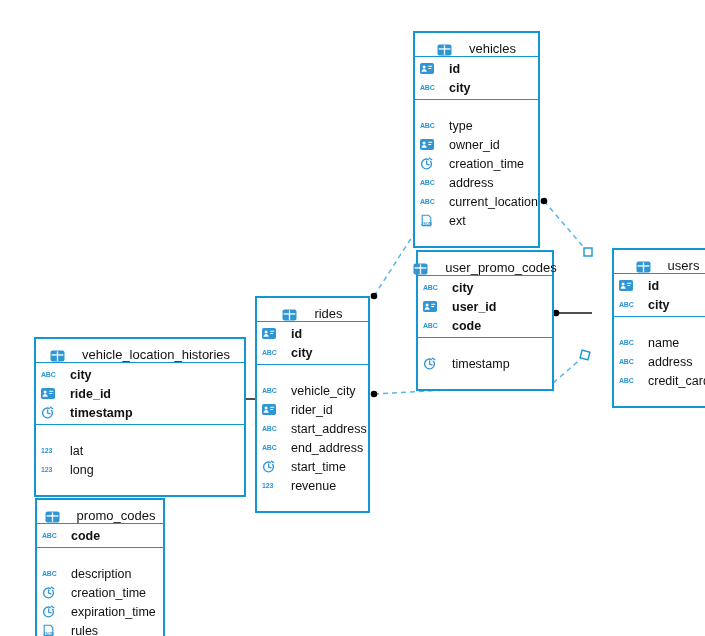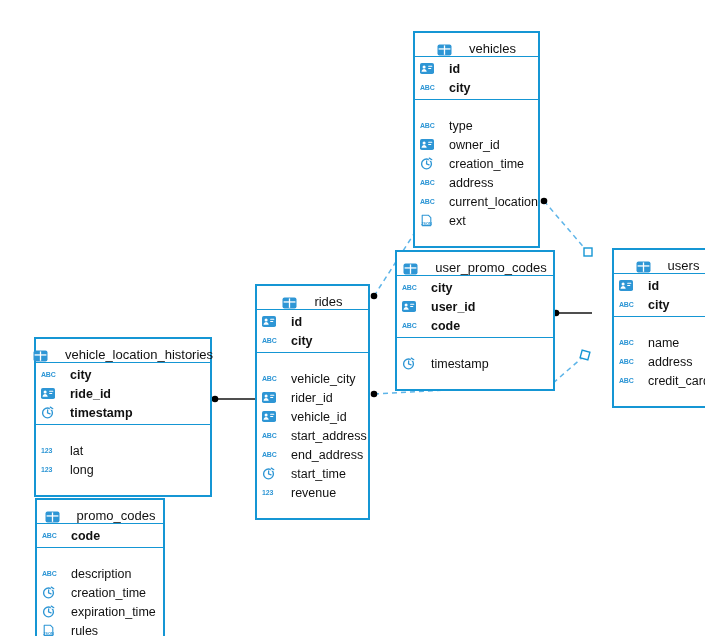--- a/index.html
+++ b/index.html
@@ -137,21 +137,21 @@
           <span class="ic">
             <svg width="13" height="13" viewBox="0 0 13 13">
               <path d="M2.2 1.2 H8.3 L10.8 3.7 V11.6 H2.2 Z" fill="#fff" stroke="#2e96d5" stroke-width="1.1" stroke-linejoin="round"></path>
               <text x="6.5" y="10.6" text-anchor="middle" font-size="4" font-weight="700" fill="#2e96d5" font-family="Liberation Sans, sans-serif">JSON</text>
             </svg>
           </span>
           <span class="nm">ext</span>
         </div>
       </div>
     </div>
-    <div class="tbl" style="left: 395px; top: 250px; width: 160px;">
+    <div class="tbl" style="left: 416px; top: 250px; width: 138px;">
       <div class="tbl-header">
         <span style="display: flex;">
           <svg width="15" height="12" viewBox="0 0 15 12">
             <rect x="0.5" y="0.5" width="14" height="11" rx="2" fill="#2e96d5"></rect>
             <rect x="1.6" y="4.3" width="11.8" height="1.3" fill="#fff"></rect>
             <rect x="6.85" y="1.4" width="1.3" height="9.4" fill="#fff"></rect>
           </svg>
         </span>
         <span>user_promo_codes</span>
       </div>
@@ -240,21 +240,21 @@
           <span class="nm">address</span>
         </div>
         <div class="row">
           <span class="ic">
             <span class="txtic">ABC</span>
           </span>
           <span class="nm">credit_card</span>
         </div>
       </div>
     </div>
-    <div class="tbl" style="left: 255px; top: 284px; width: 115px;">
+    <div class="tbl" style="left: 255px; top: 296px; width: 115px;">
       <div class="tbl-header">
         <span style="display: flex;">
           <svg width="15" height="12" viewBox="0 0 15 12">
             <rect x="0.5" y="0.5" width="14" height="11" rx="2" fill="#2e96d5"></rect>
             <rect x="1.6" y="4.3" width="11.8" height="1.3" fill="#fff"></rect>
             <rect x="6.85" y="1.4" width="1.3" height="9.4" fill="#fff"></rect>
           </svg>
         </span>
         <span>rides</span>
       </div>
@@ -292,32 +292,20 @@
               <circle cx="4.1" cy="4" r="1.55" fill="#fff"></circle>
               <path d="M1.5 8.8 C1.8 6.9 2.9 6.1 4.1 6.1 C5.3 6.1 6.4 6.9 6.7 8.8 Z" fill="#fff"></path>
               <rect x="8.1" y="2.7" width="4.2" height="1.15" rx="0.5" fill="#fff"></rect>
               <rect x="8.1" y="4.9" width="3.2" height="1.15" rx="0.5" fill="#fff"></rect>
             </svg>
           </span>
           <span class="nm">rider_id</span>
         </div>
         <div class="row">
           <span class="ic">
-            <svg width="14" height="11" viewBox="0 0 14 11">
-              <rect width="14" height="11" rx="1.8" fill="#2e96d5"></rect>
-              <circle cx="4.1" cy="4" r="1.55" fill="#fff"></circle>
-              <path d="M1.5 8.8 C1.8 6.9 2.9 6.1 4.1 6.1 C5.3 6.1 6.4 6.9 6.7 8.8 Z" fill="#fff"></path>
-              <rect x="8.1" y="2.7" width="4.2" height="1.15" rx="0.5" fill="#fff"></rect>
-              <rect x="8.1" y="4.9" width="3.2" height="1.15" rx="0.5" fill="#fff"></rect>
-            </svg>
-          </span>
-          <span class="nm">vehicle_id</span>
-        </div>
-        <div class="row">
-          <span class="ic">
             <span class="txtic">ABC</span>
           </span>
           <span class="nm">start_address</span>
         </div>
         <div class="row">
           <span class="ic">
             <span class="txtic">ABC</span>
           </span>
           <span class="nm">end_address</span>
         </div>
@@ -333,21 +321,21 @@
           <span class="nm">start_time</span>
         </div>
         <div class="row">
           <span class="ic">
             <span class="txtic">123</span>
           </span>
           <span class="nm">revenue</span>
         </div>
       </div>
     </div>
-    <div class="tbl" style="left: 34px; top: 337px; width: 178px;">
+    <div class="tbl" style="left: 34px; top: 337px; width: 212px;">
       <div class="tbl-header">
         <span style="display: flex;">
           <svg width="15" height="12" viewBox="0 0 15 12">
             <rect x="0.5" y="0.5" width="14" height="11" rx="2" fill="#2e96d5"></rect>
             <rect x="1.6" y="4.3" width="11.8" height="1.3" fill="#fff"></rect>
             <rect x="6.85" y="1.4" width="1.3" height="9.4" fill="#fff"></rect>
           </svg>
         </span>
         <span>vehicle_location_histories</span>
       </div>

